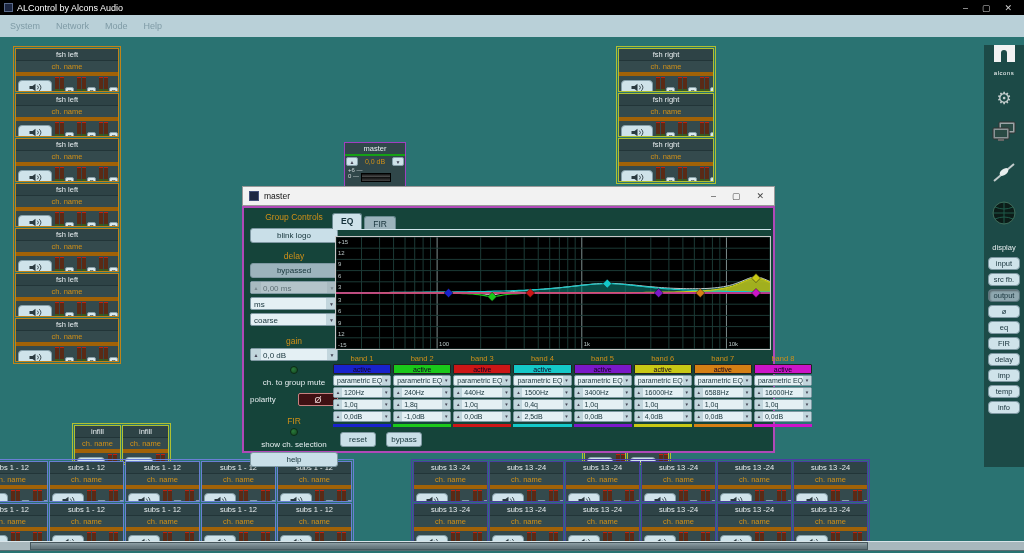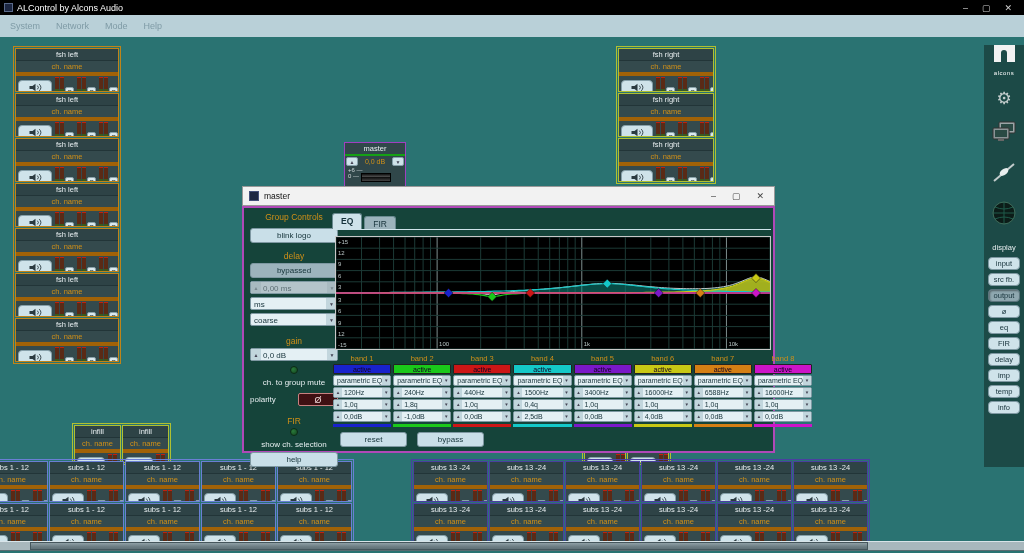--- a/index.html
+++ b/index.html
@@ -92,21 +92,21 @@
      grid-template-columns:repeat(8,1fr);gap:2px;}
   .bandcol{display:flex;flex-direction:column;gap:1px;}
   .bandcol .blabel{font-size:7.5px;color:#d09018;text-align:center;}
   .activebtn{height:10px;border:1px solid #222;border-radius:1px;font-size:7px;color:#031;
      text-align:center;line-height:9px;color:#102;}
   .bandcol .dropdown,.bandcol .spin{height:11px;}
   .bandcol .dropdown .val,.bandcol .spin .val{font-size:7px;line-height:10px;}
   .bandcol .dropdown .ar,.bandcol .spin .ar{line-height:10px;width:8px;font-size:4.5px;}
   .bunder{height:3px;margin-top:1px;}
   .dlg-actions{position:absolute;left:96px;top:224px;display:flex;gap:10px;}
-  .dlg-actions .btn{width:67px;}
+  .dlg-actions .btn{width:36px;}
 
   
   .sidebar{position:absolute;left:984px;top:-15px;width:40px;height:437px;background:#1c4a47;z-index:60;
      display:flex;flex-direction:column;align-items:center;}
   .logo{margin-top:4px;text-align:center;}
   .logo .ltext{color:#fff;font-size:6px;letter-spacing:.5px;}
   .sideicon{margin-top:14px;}
   .display-lbl{color:#e8eef0;font-size:7.5px;margin:14px 0 2px;}
   .sbtn2{width:32px;height:13px;background:#cfe3ea;border:1px solid #7e98a2;border-radius:4px;
      font-size:7.5px;color:#16323a;text-align:center;line-height:11px;margin-top:3px;}

